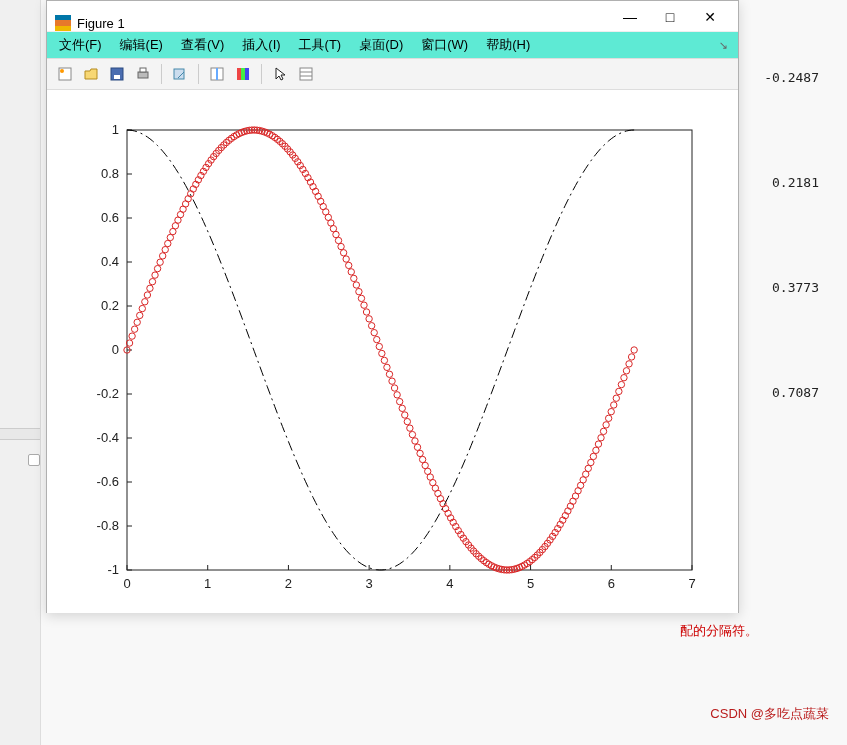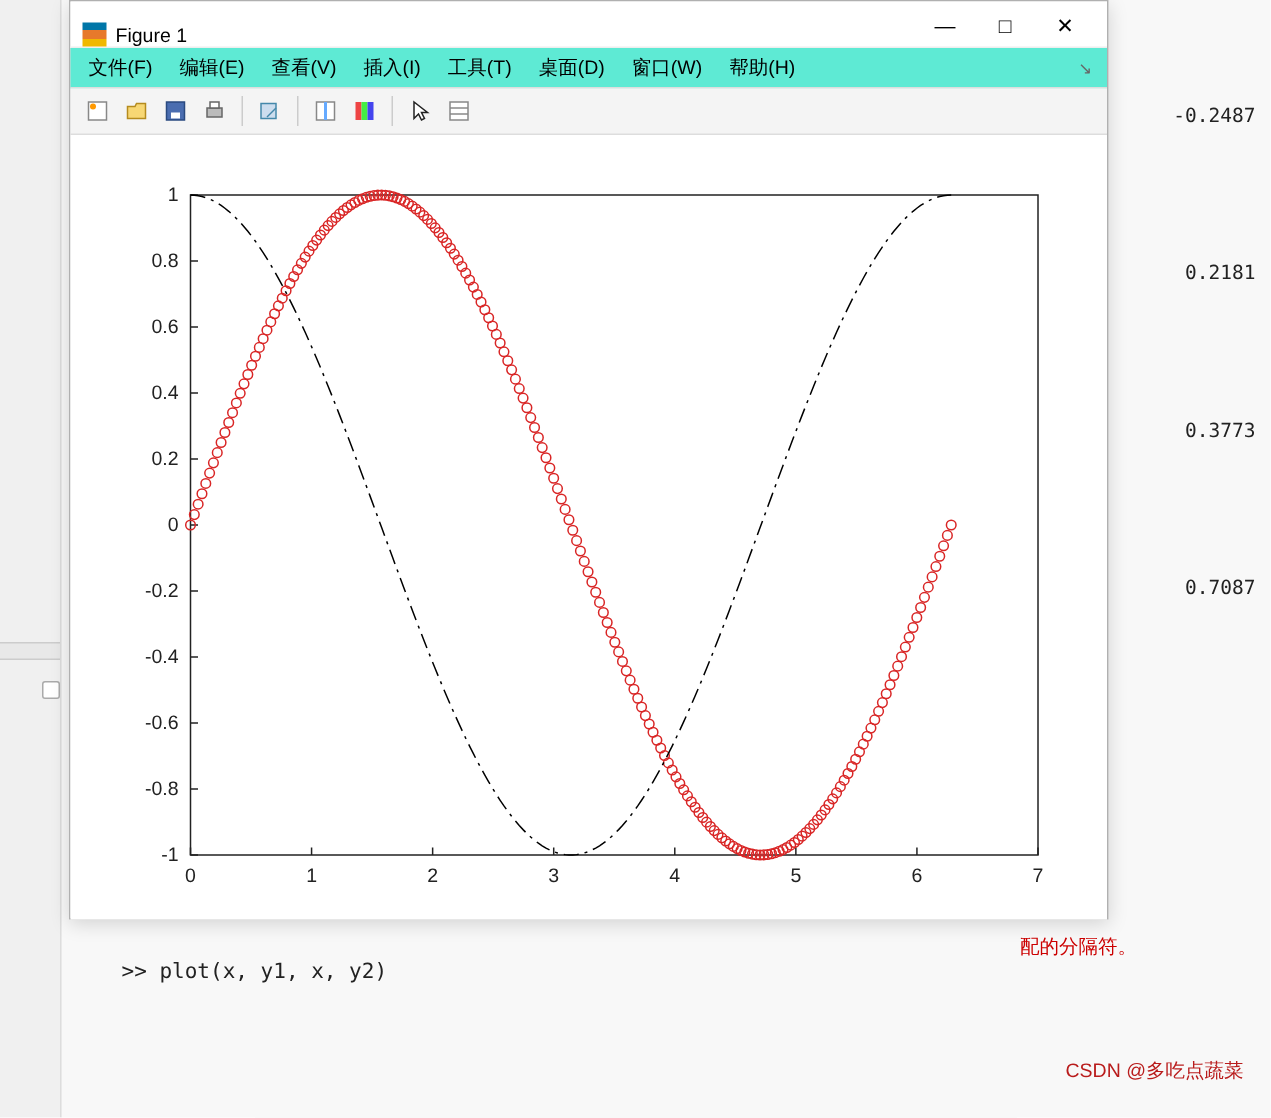--- a/index.html
+++ b/index.html
@@ -1,19 +1,19 @@
 <!DOCTYPE html>
 <html><head>
 <meta charset="utf-8">
 <style>
 body { margin:0; font-family:"Microsoft YaHei","Segoe UI",Arial,sans-serif; font-size:13px; background:#f8f8f8; overflow:hidden; width:847px; height:745px; position:relative; }
 .bg-panel { position:absolute; left:0; top:0; width:40px; height:745px; background:#f0f0f0; border-right:1px solid #ddd; }
 .bg-split { position:absolute; left:0; top:428px; width:40px; height:10px; border-top:1px solid #ccc; border-bottom:1px solid #ccc; background:#e8e8e8; }
 .bg-knob { position:absolute; left:28px; top:454px; width:10px; height:10px; border:1px solid #aaa; background:#fff; border-radius:2px; }
-.data-col { position:absolute; right:10px; top:70px; font-family:Consolas,monospace; font-size:13px; color:#222; text-align:right; }
+.data-col { position:absolute; right:28px; top:70px; font-family:Consolas,monospace; font-size:13px; color:#222; text-align:right; }
 .data-col div { margin-bottom:90px; }
 .err-txt { position:absolute; left:680px; top:622px; color:#c00; font-size:13px; }
 .cmd-area { position:absolute; left:81px; top:640px; font-family:"SimSun",Consolas,monospace; font-size:14px; color:#222; }
 .cmd-area .line { margin-bottom:10px; }
 .cmd-area .prompt { color:#222; }
 .cmd-area .str { color:#a020f0; }
 .watermark { position:absolute; right:18px; bottom:22px; color:#b91c1c; font-size:13px; }
 .figwin { position:absolute; left:46px; top:0; width:691px; height:611px; background:#fff; border:1px solid #b0b0b0; box-shadow:0 3px 12px rgba(0,0,0,0.15); }
 .titlebar { height:30px; display:flex; align-items:flex-end; padding:0 8px; background:#fff; border-bottom:1px solid #eee; }
 .mlicon { width:16px; height:16px; margin-right:6px; display:flex; flex-direction:column; }
@@ -41,23 +41,20 @@
 <div class="data-col">
   <div>-0.2487</div>
   <div>0.2181</div>
   <div>0.3773</div>
   <div>0.7087</div>
 </div>
 
 <div class="err-txt">配的分隔符。</div>
 
 <div class="cmd-area">
-  <div class="line">
-    <span class="prompt">&gt;&gt; </span><span>plot</span><span>(x, y1, x, y2)</span>
-  </div>
 </div>
 
 <div class="watermark">CSDN @多吃点蔬菜</div>
 
 <div class="figwin">
   <div class="titlebar">
     <span class="mlicon">
       <span style="background:#0076a8"></span>
         <span style="background:#e7792b"></span>
         <span style="background:#f0b800"></span>

